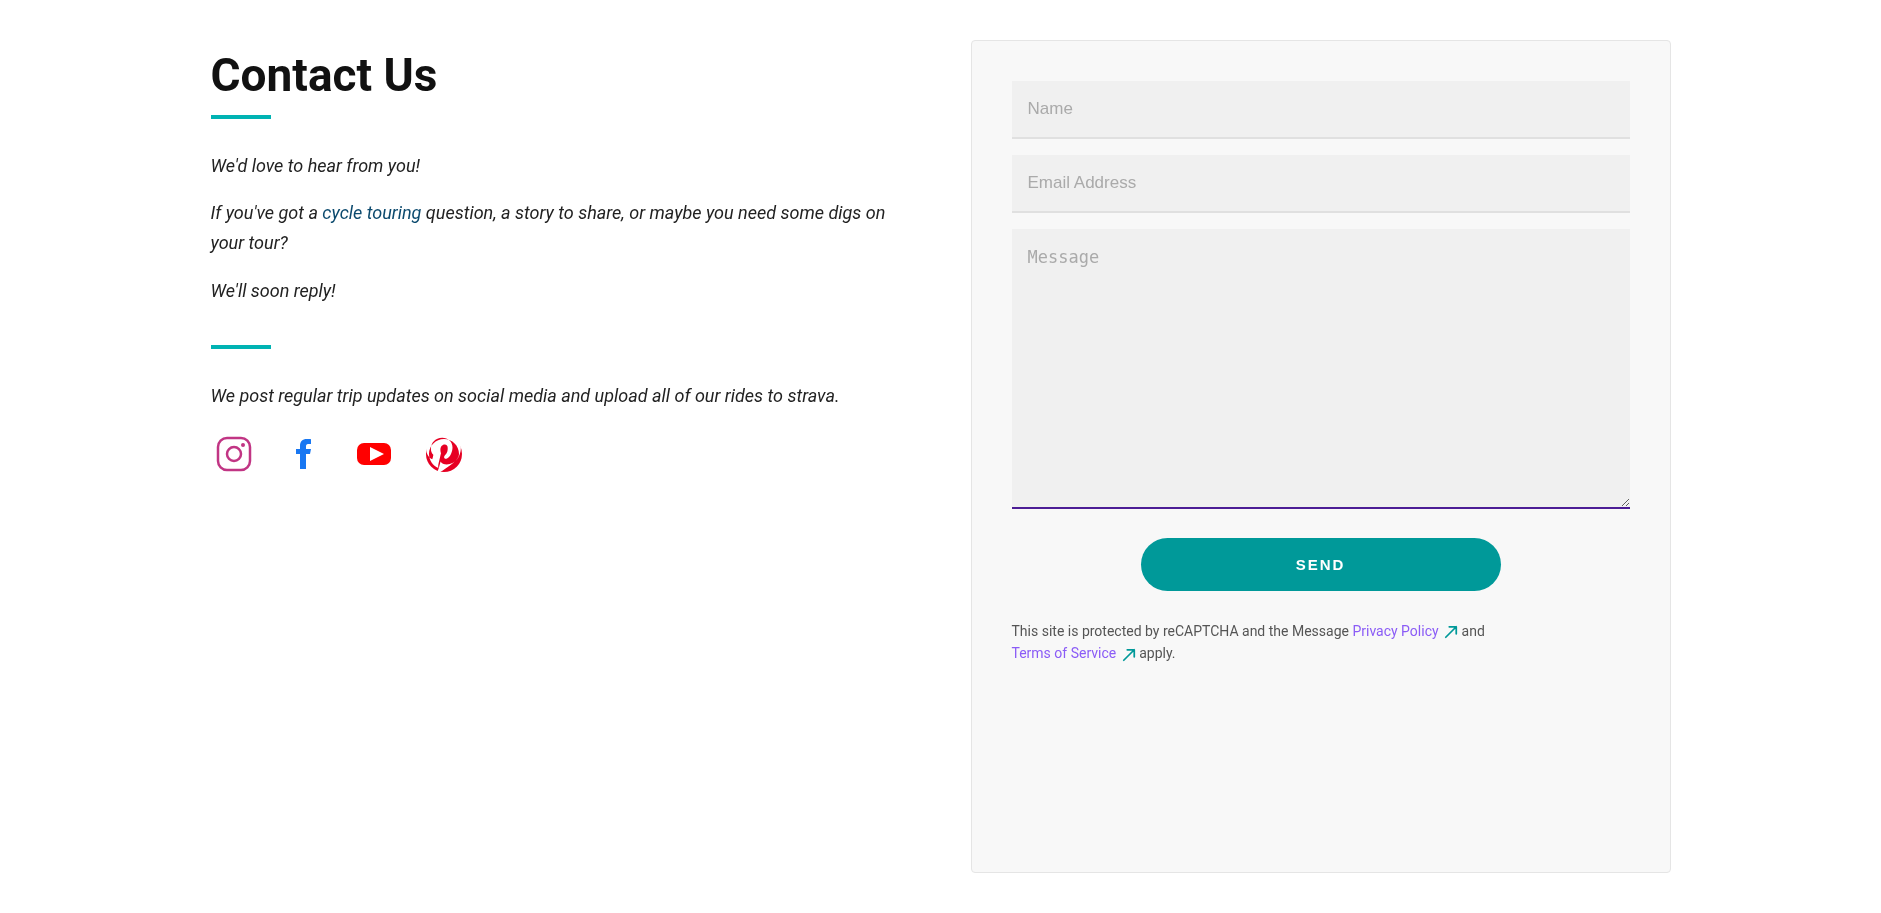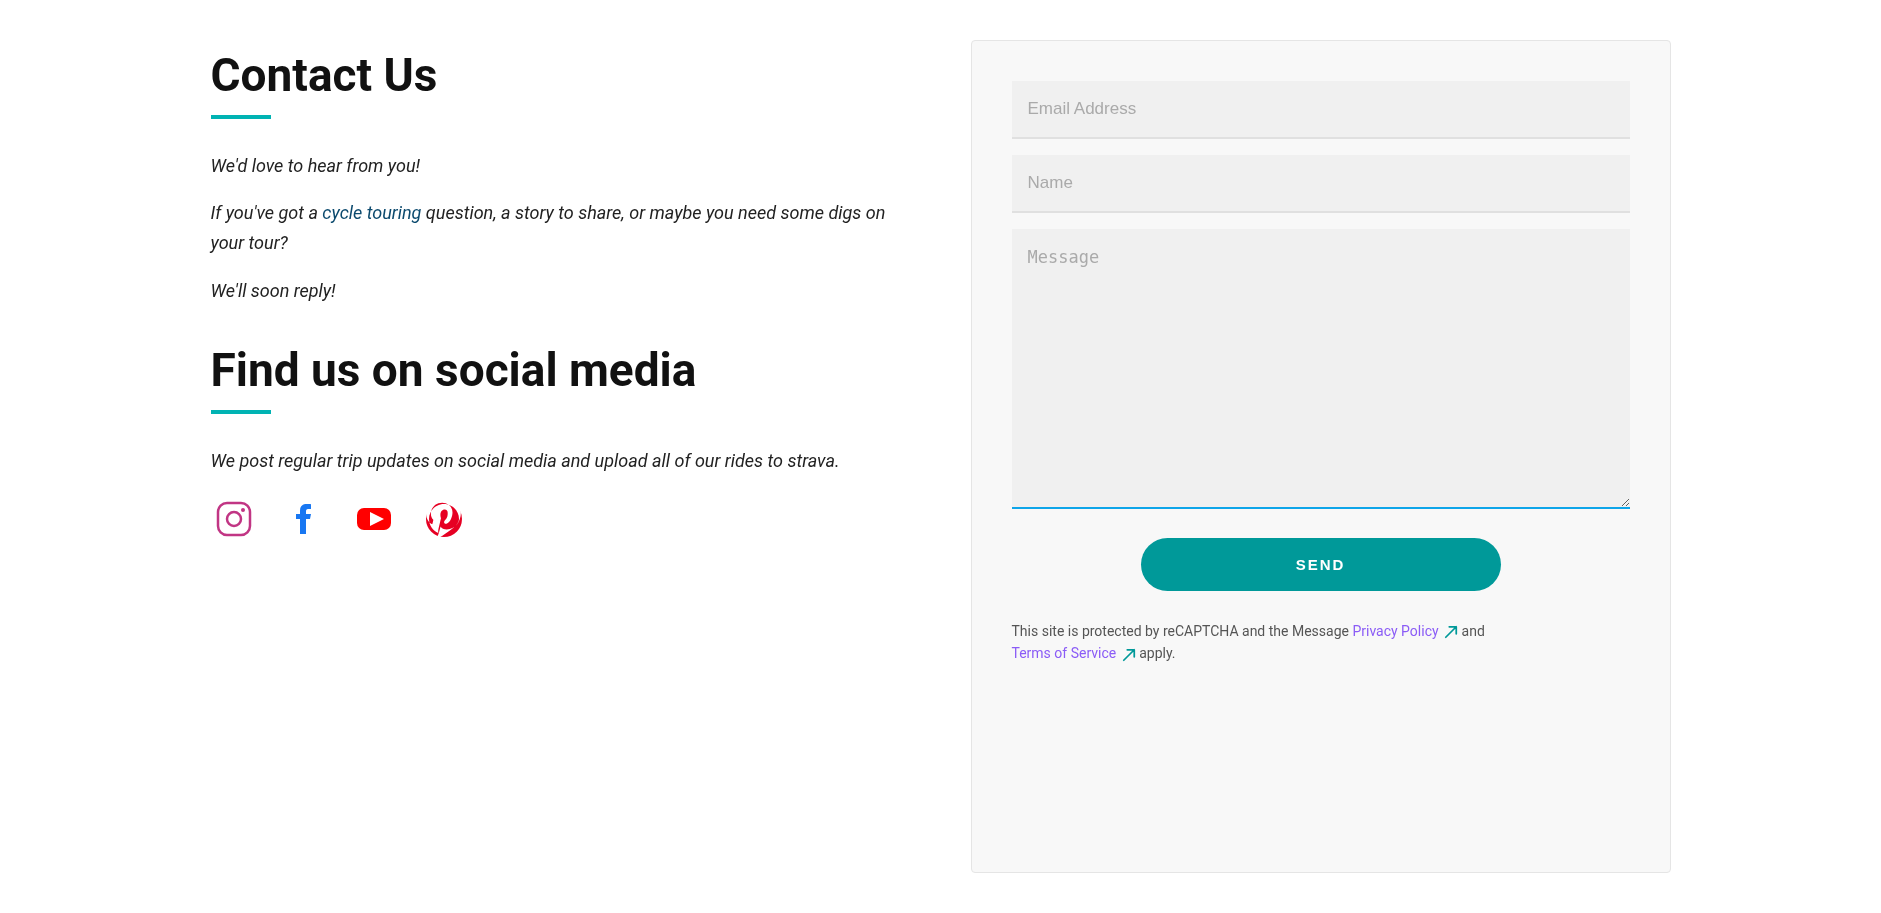--- a/index.html
+++ b/index.html
@@ -119,21 +119,21 @@
     .form-input::placeholder {
       color: #aaaaaa;
       font-size: 17px;
     }
 
     .form-textarea {
       width: 100%;
       padding: 18px 16px;
       background: #f0f0f0;
       border: none;
-      border-bottom: 2px solid #0ea5e9;
+      border-bottom: 2px solid #4c1d95;
       font-size: 17px;
       color: #888888;
       outline: none;
       min-height: 280px;
       resize: vertical;
       margin-bottom: 24px;
       border-radius: 0;
     }
 
     .form-textarea::placeholder {
@@ -183,21 +183,20 @@
     <p class="body-text">We'd love to hear from you!</p>
 
     <p class="body-text">
       <span>If you've got a </span><a href="#" class="teal-link">cycle touring</a><span> question, a story to share, or maybe you need some digs on your tour?</span>
     </p>
 
 
     <p class="body-text">We'll soon reply!</p>
 
     <div class="social-section">
-      <h2 class="section-title">Find us on social media</h2>
       <div class="teal-underline"></div>
       <p class="body-text">We post regular trip updates on social media and upload all of our rides to strava.</p>
 
       <div class="social-icons-row">
 
         <div class="social-icon-wrapper">
           <svg width="40" height="40" viewBox="0 0 40 40" fill="none" xmlns="http://www.w3.org/2000/svg">
             <rect x="4" y="4" width="32" height="32" rx="9" stroke="#c13584" stroke-width="2.5" fill="none"></rect>
             <circle cx="20" cy="20" r="7" stroke="#c13584" stroke-width="2.5" fill="none"></circle>
             <circle cx="29" cy="11" r="2" fill="#c13584"></circle>
@@ -221,23 +220,23 @@
           <svg width="40" height="40" viewBox="0 0 40 40" fill="none" xmlns="http://www.w3.org/2000/svg">
             <circle cx="20" cy="20" r="18" fill="#e60023"></circle>
             <path d="M20 5C11.7 5 5 11.7 5 20c0 6.3 3.8 11.7 9.3 14.1-.1-1.2-.2-3 .2-4.3.4-1.2 2.5-10.7 2.5-10.7s-.6-1.3-.6-3.2c0-3 1.7-5.3 4.3-5.3 2 0 3 1.5 3 3.3 0 2-.1 5-2.5 7-.9.8-1.3 1.8-1 2.8.4 1.3 1.8 1.3 2.8.8 3.4-1.6 5.5-7.2 5.5-11.1 0-5.6-4.5-9.6-10.3-9.6-7.1 0-11.3 5.4-11.3 11 0 2.2.8 4.5 2.2 5.8.2.2.2.4.2.6-.2.9-.7 3-.8 3.4-.1.6-.4.7-.9.4-3.4-1.6-5.5-6.6-5.5-10.6 0-8.6 6.2-16.5 18-16.5 9.5 0 16.8 6.7 16.8 15.7 0 9.4-5.9 16.9-14.1 16.9-2.8 0-5.4-1.4-6.2-3.1l-1.7 6.4c-.6 2.3-2.2 5.2-3.3 6.9.2.1.5.1.7.2C20 35 35 27.7 35 20c0-8.3-6.7-15-15-15z" fill="white"></path>
           </svg>
         </div>
       </div>
     </div>
   </div>
 
   <div class="right-column">
+    <input type="text" class="form-input" placeholder="Name" style="">
+
     <input type="email" class="form-input" placeholder="Email Address" style="">
-
-    <input type="text" class="form-input" placeholder="Name" style="">
 
     <textarea class="form-textarea" placeholder="Message" style=""></textarea>
 
     <button class="send-button">SEND</button>
 
     <p class="recaptcha-text">
       <span>This site is protected by reCAPTCHA and the Message </span><a href="#" class="teal-link">Privacy Policy</a>
       <svg class="external-icon" viewBox="0 0 12 12" fill="none" xmlns="http://www.w3.org/2000/svg">
         <path d="M1.5 10.5L10.5 1.5M10.5 1.5H4.5M10.5 1.5V7.5" stroke="#009999" stroke-width="1.5" stroke-linecap="round" stroke-linejoin="round"></path>
       </svg>

